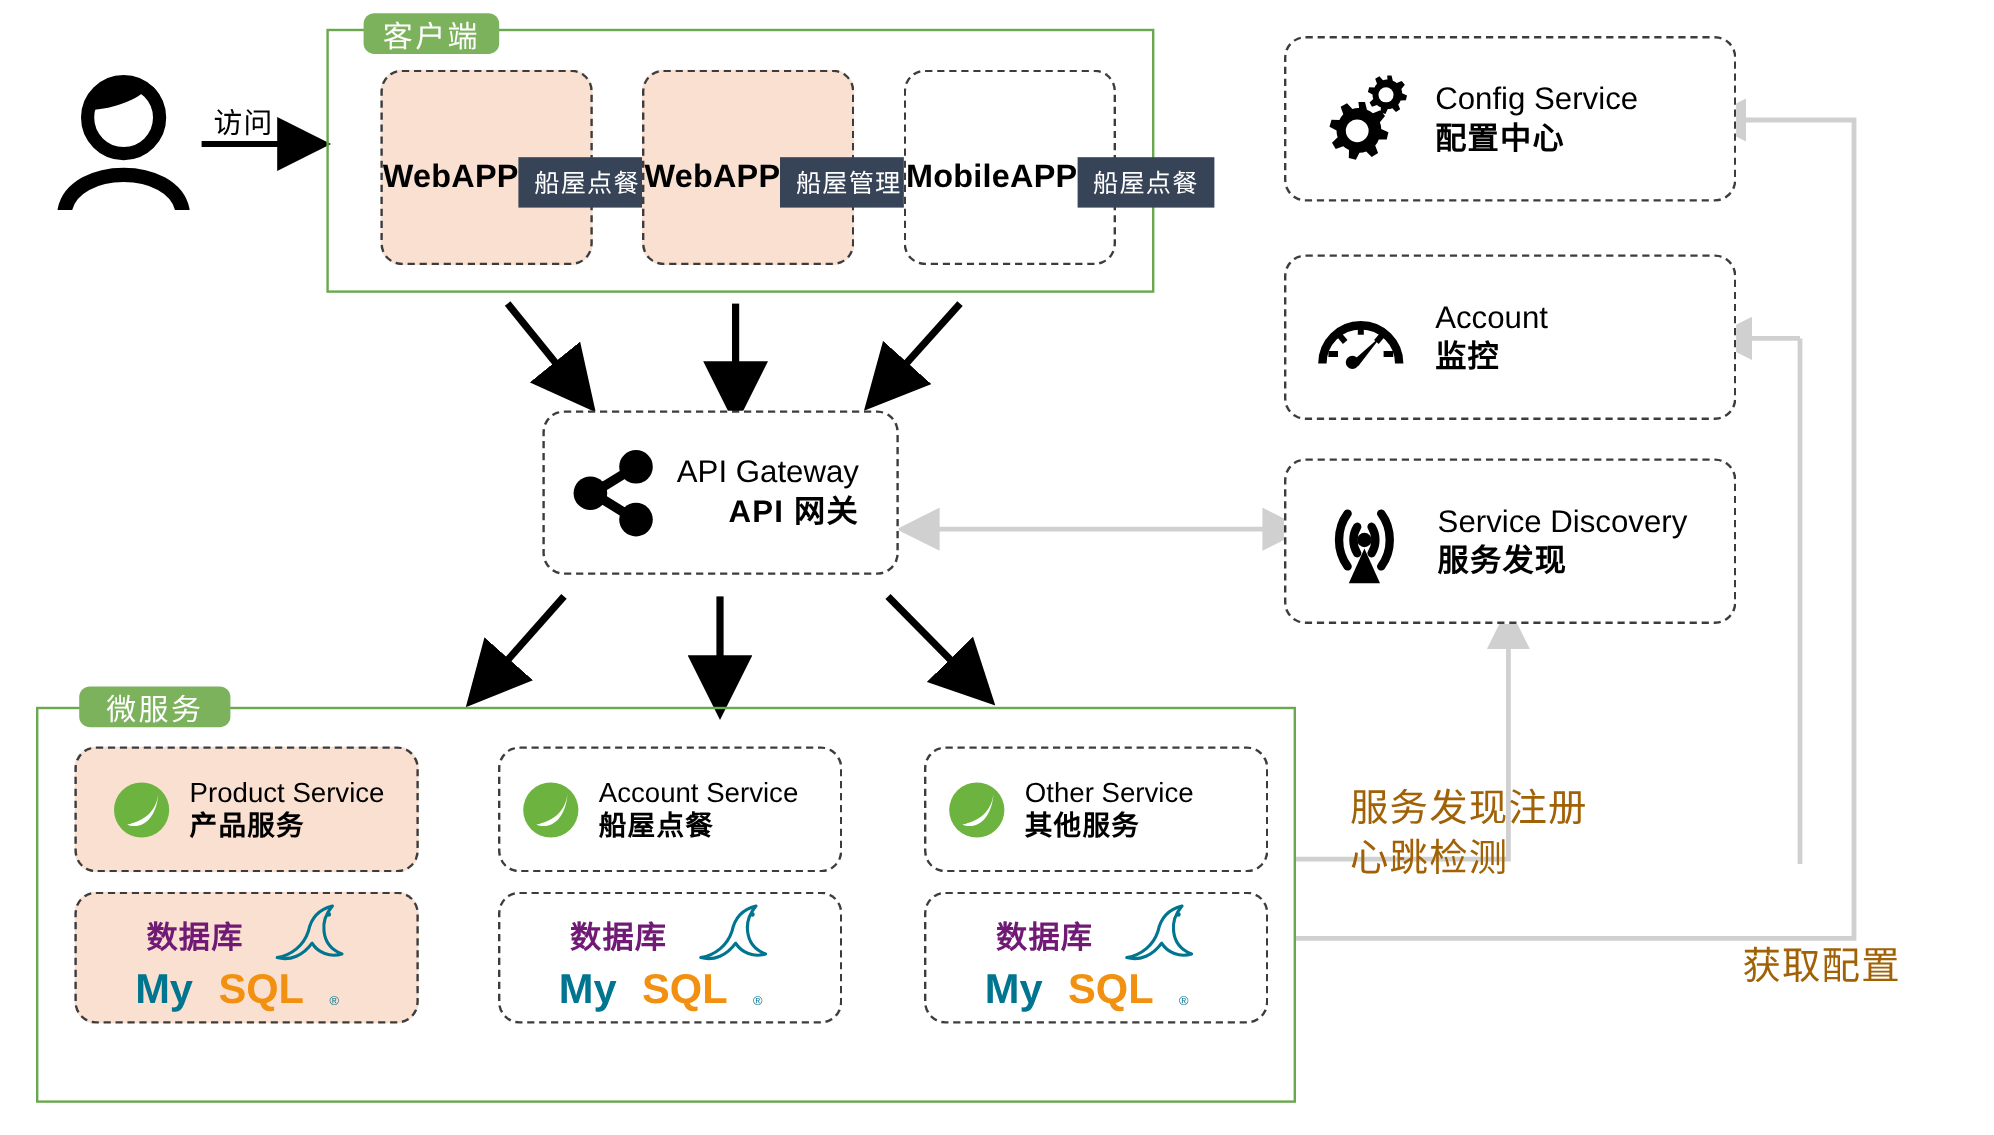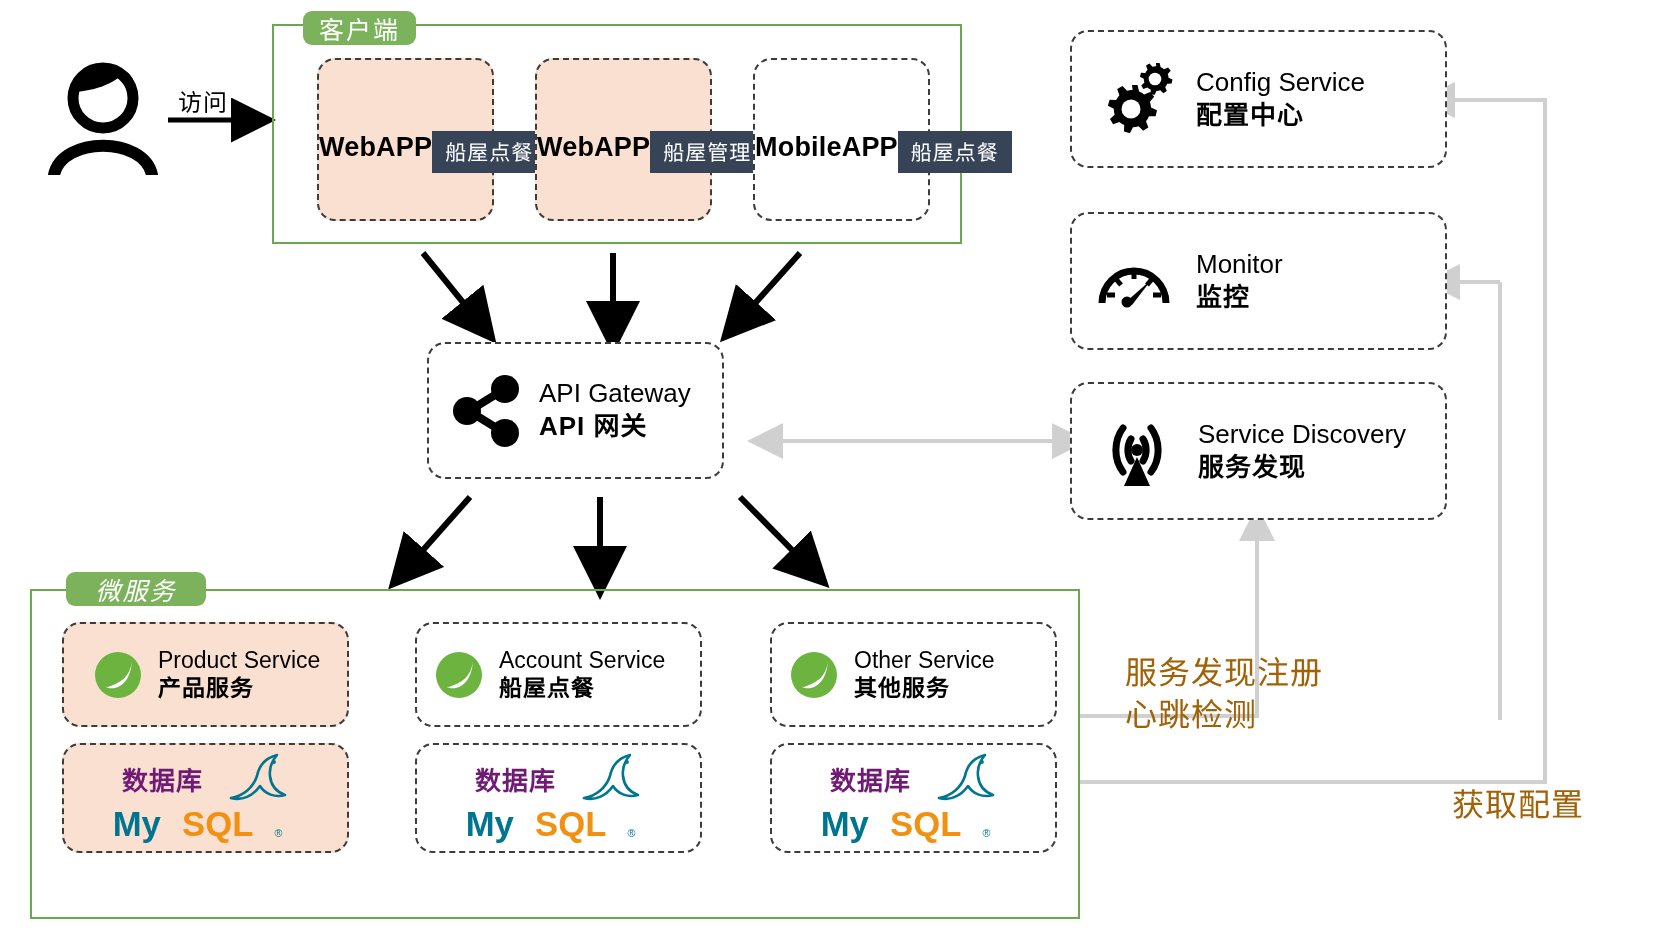--- a/index.html
+++ b/index.html
@@ -219,21 +219,21 @@
     <div class="app-title">APP</div>
     <div class="app-badge">船屋管理</div>
   </div>
 
   <div class="node appcard" style="left:753px; top:58px; width:177px; height:163px;">
     <div class="app-title">Mobile</div>
     <div class="app-title">APP</div>
     <div class="app-badge">船屋点餐</div>
   </div>
 
-  <div class="node hnode" style="left:427px; top:342px; width:297px; height:137px; padding-left:18px; gap:14px;">
+  <div class="node hnode" style="left:452px; top:342px; width:297px; height:137px; padding-left:18px; gap:14px;text-align:right;">
     <div class="ico" style="width:78px;height:78px;">
       <svg viewBox="0 0 78 78" width="78" height="78">
         <line x1="22" y1="39" x2="56" y2="18" stroke="#000" stroke-width="8"></line>
         <line x1="22" y1="39" x2="56" y2="60" stroke="#000" stroke-width="8"></line>
         <circle cx="20" cy="39" r="14" fill="#000"></circle>
         <circle cx="58" cy="17" r="14" fill="#000"></circle>
         <circle cx="58" cy="61" r="14" fill="#000"></circle>
       </svg>
     </div>
     <div class="labels">
@@ -268,21 +268,21 @@
           <line x1="22" y1="38" x2="27" y2="44"></line>
           <line x1="58" y1="38" x2="53" y2="44"></line>
           <line x1="13" y1="54" x2="21" y2="54"></line>
           <line x1="67" y1="54" x2="59" y2="54"></line>
         </g>
         <path d="M33 60 L58 38 L38 64 Z" fill="#000"></path>
         <circle cx="33" cy="61" r="5.5" fill="#000"></circle>
       </svg>
     </div>
     <div class="labels">
-      <div class="lbl-en">Monitor</div>
+      <div class="lbl-en">Account</div>
       <div class="lbl-cn">监控</div>
     </div>
   </div>
 
   <div class="node hnode" style="left:1070px; top:382px; width:377px; height:138px; padding-left:22px; gap:18px;">
     <div class="ico" style="width:86px;height:82px;">
       <svg viewBox="0 0 86 82" width="86" height="82">
         <g fill="none" stroke="#000" stroke-width="7" stroke-linecap="round">
           <path d="M29 18 a30 34 0 0 0 0 44"></path>
           <path d="M57 18 a30 34 0 0 1 0 44"></path>
@@ -293,21 +293,21 @@
         <path d="M43 47 L56 76 L30 76 Z" fill="#000"></path>
       </svg>
     </div>
     <div class="labels">
       <div class="lbl-en">Service Discovery</div>
       <div class="lbl-cn">服务发现</div>
     </div>
   </div>
 
   <div class="group-box" style="left:30px; top:589px; width:1050px; height:330px;"></div>
-  <div class="group-tag" style="left:66px; top:572px; width:140px; height:34px;font-style:italic;">微服务</div>
+  <div class="group-tag" style="left:66px; top:572px; width:126px; height:34px;">微服务</div>
 
   <div class="node peach hnode svc" style="left:62px; top:622px; width:287px; height:105px; padding-left:30px; gap:16px;">
     <div class="ico" style="width:48px;height:48px;">
       <svg viewBox="0 0 48 48" width="48" height="48">
         <circle cx="24" cy="24" r="23" fill="#6db33f"></circle>
         <path d="M38 10 C36 26, 26 33, 12 36 C20 40, 36 36, 38 10 Z" fill="#ffffff"></path>
         <path d="M36 12 C31 28, 21 32, 13 35" fill="none" stroke="#6db33f" stroke-width="2"></path>
       </svg>
     </div>
     <div class="labels">

